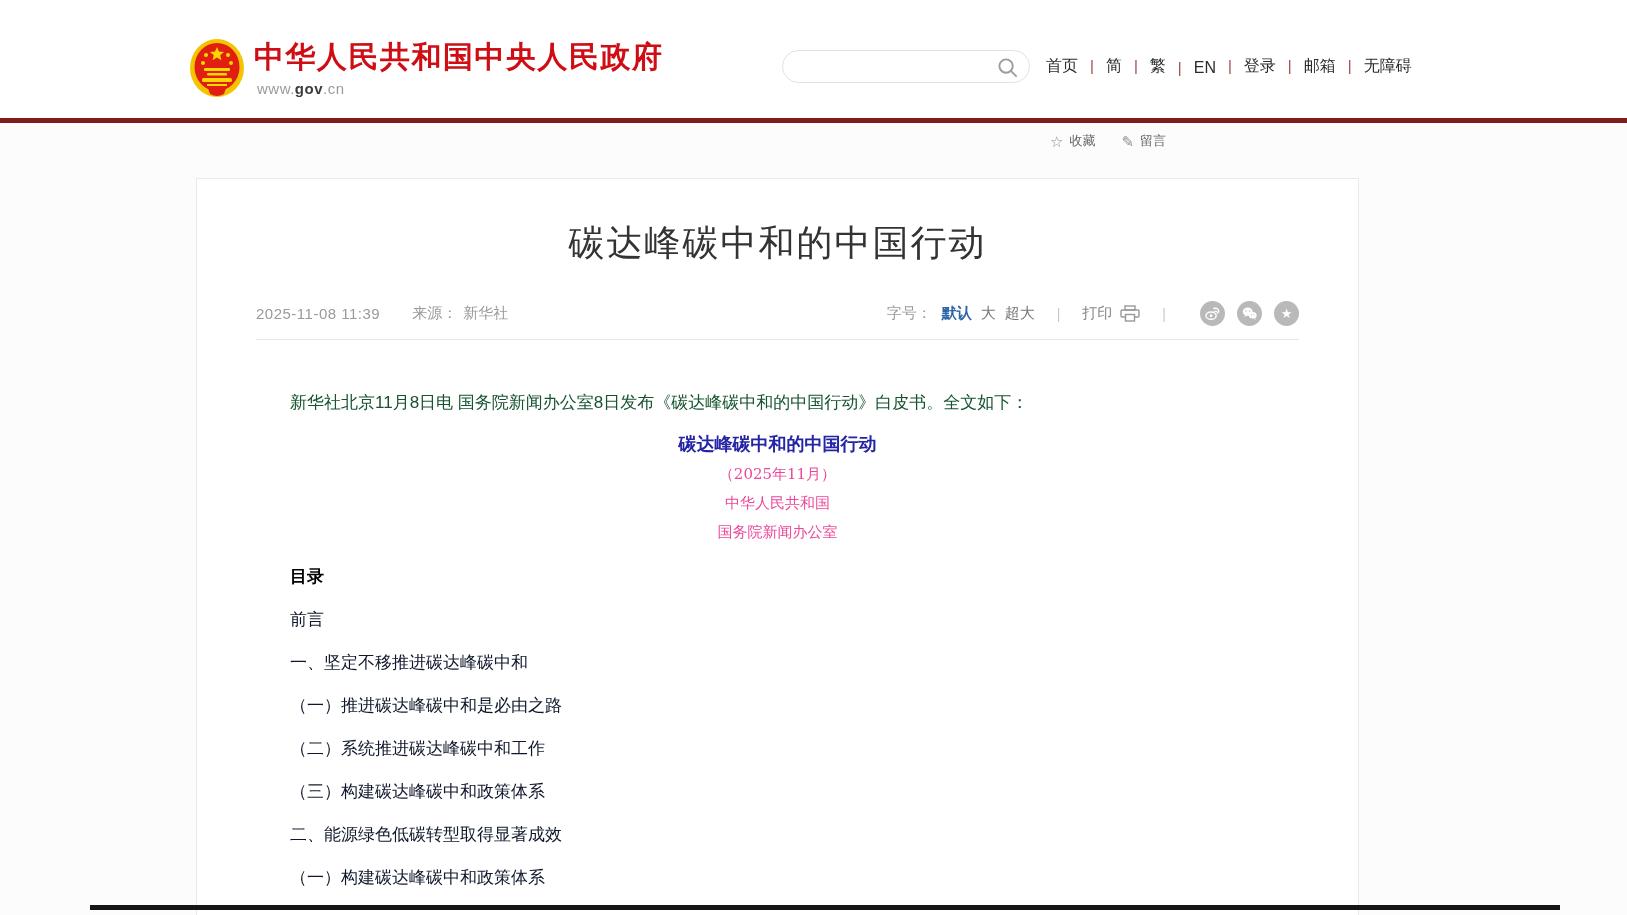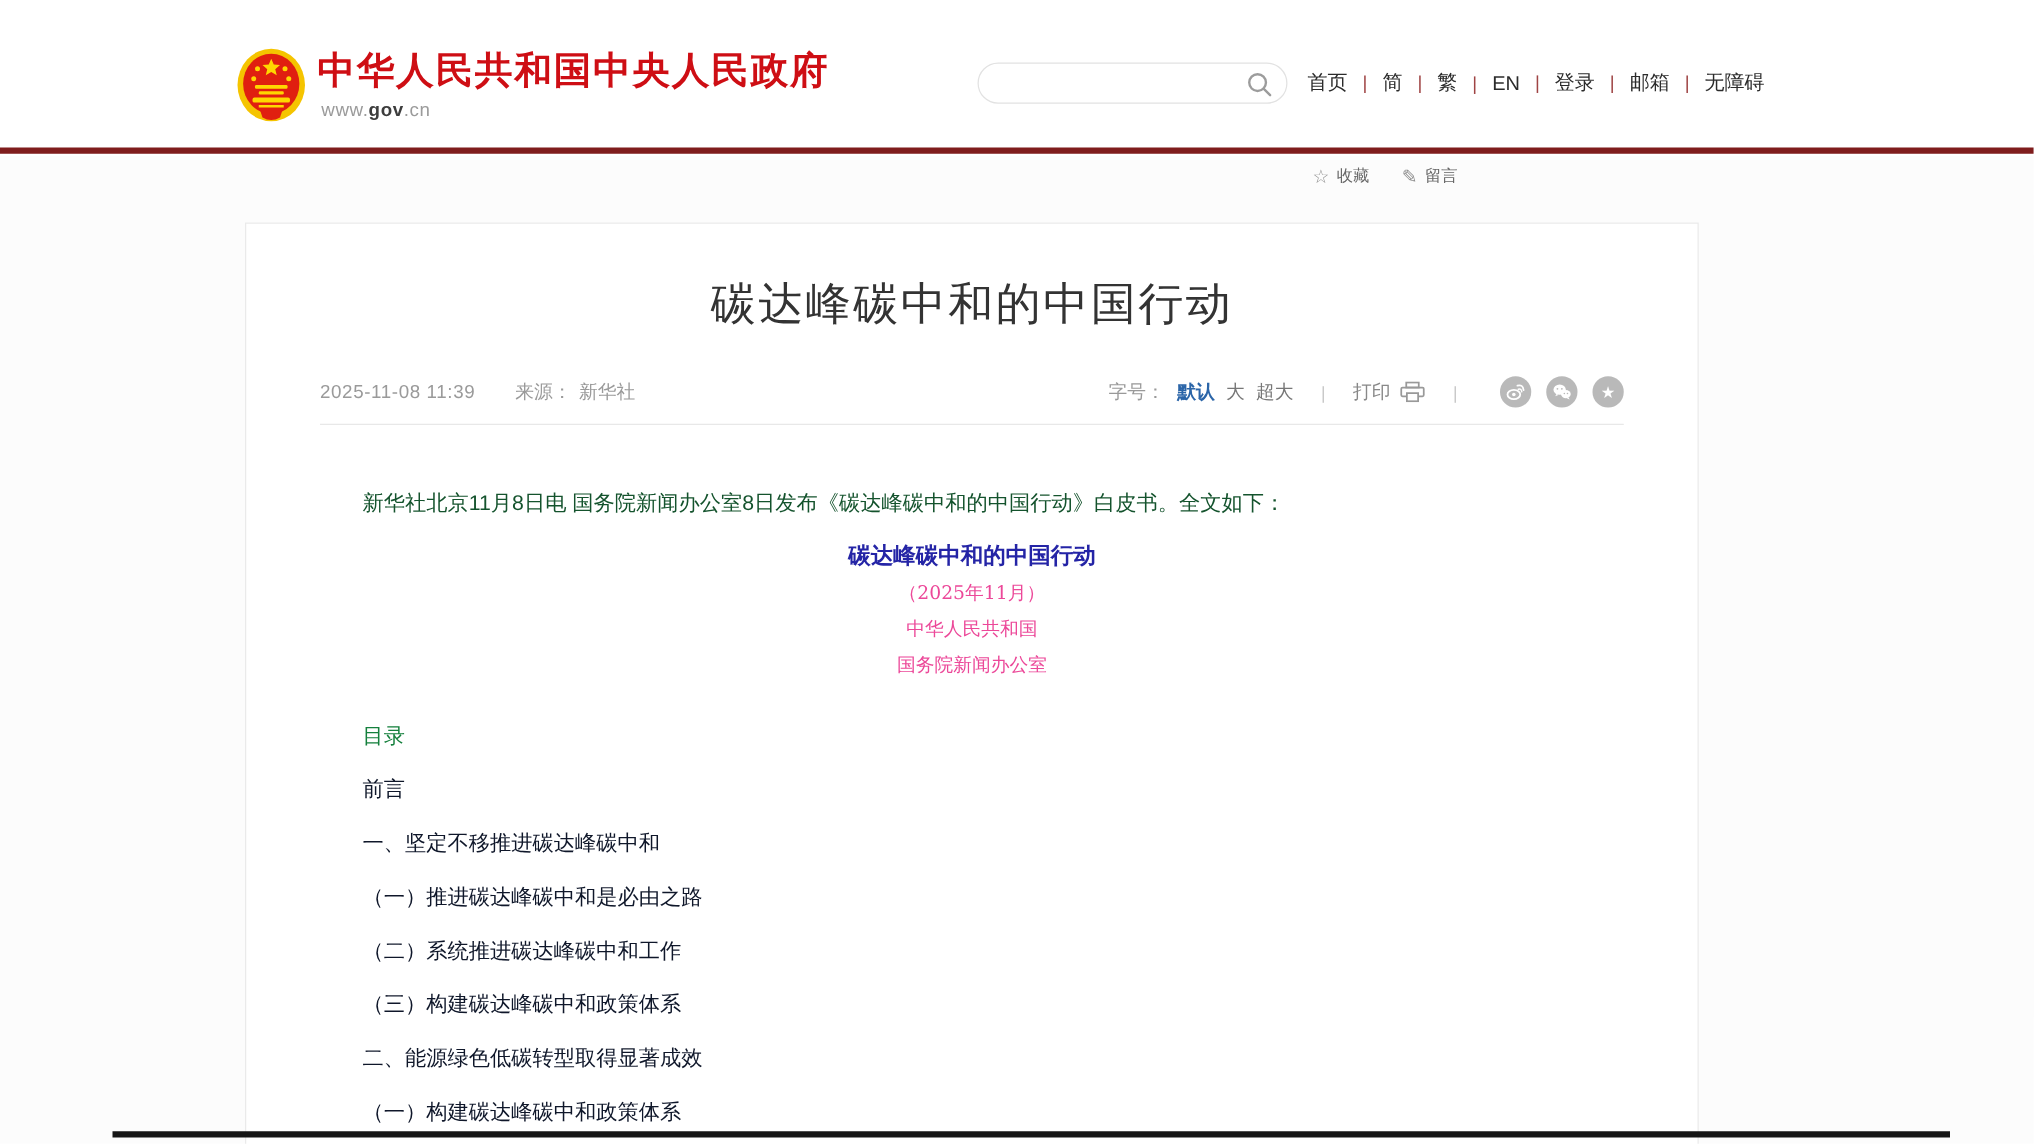--- a/index.html
+++ b/index.html
@@ -68,21 +68,21 @@
            align-items:center; justify-content:center; margin-left:12px; cursor:pointer;
            color:#fff; font-size:13px; line-height:1; }
   .meta-divider { border-top:1px solid #e8e8e8; margin-top:13px; }
 
   .lead { margin-top:50px; text-indent:2em; font-size:17px; color:#14532d; line-height:26px; }
 
   .doc-title { margin-top:17px; text-align:center; font-size:18px; font-weight:bold; color:#2424a6; line-height:22px; }
   .doc-sub { margin-top:9px; text-align:center; font-size:15px; color:#ec4899; line-height:20px;
              font-family:"DejaVu Serif", serif; }
 
-  .toc-heading { margin-top:36px; text-indent:2em; font-size:17px; font-weight:normal; color:#15803d; line-height:22px; }
+  .toc-heading { margin-top:24px; text-indent:2em; font-size:17px; font-weight:bold; color:#000000; line-height:22px; }
   .toc-list .toc-item { margin-top:21px; text-indent:2em; font-size:17px; color:#0f172a; line-height:22px; }
 
   .footer-bar { position:absolute; left:90px; top:905px; width:1470px; height:5px; background:#161616; z-index:5; }
 </style>
 </head>
 <body>
 
 <div class="page">
 
   <header class="site-header">

